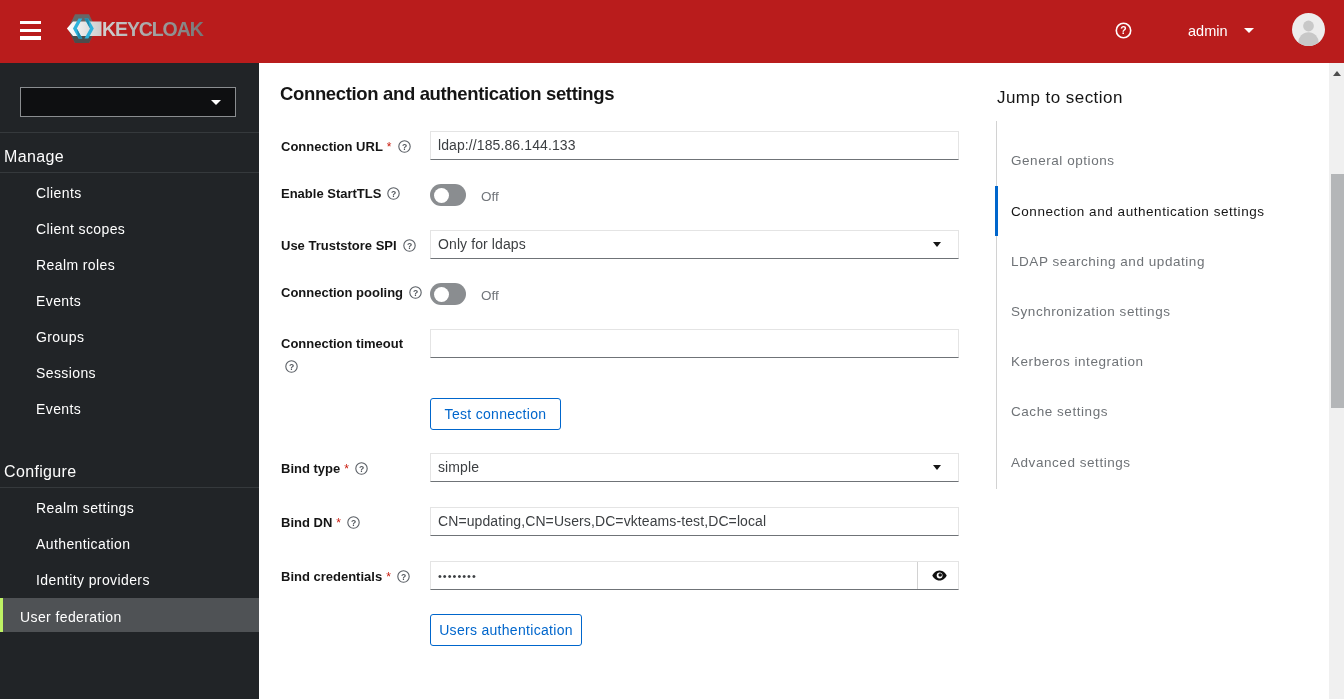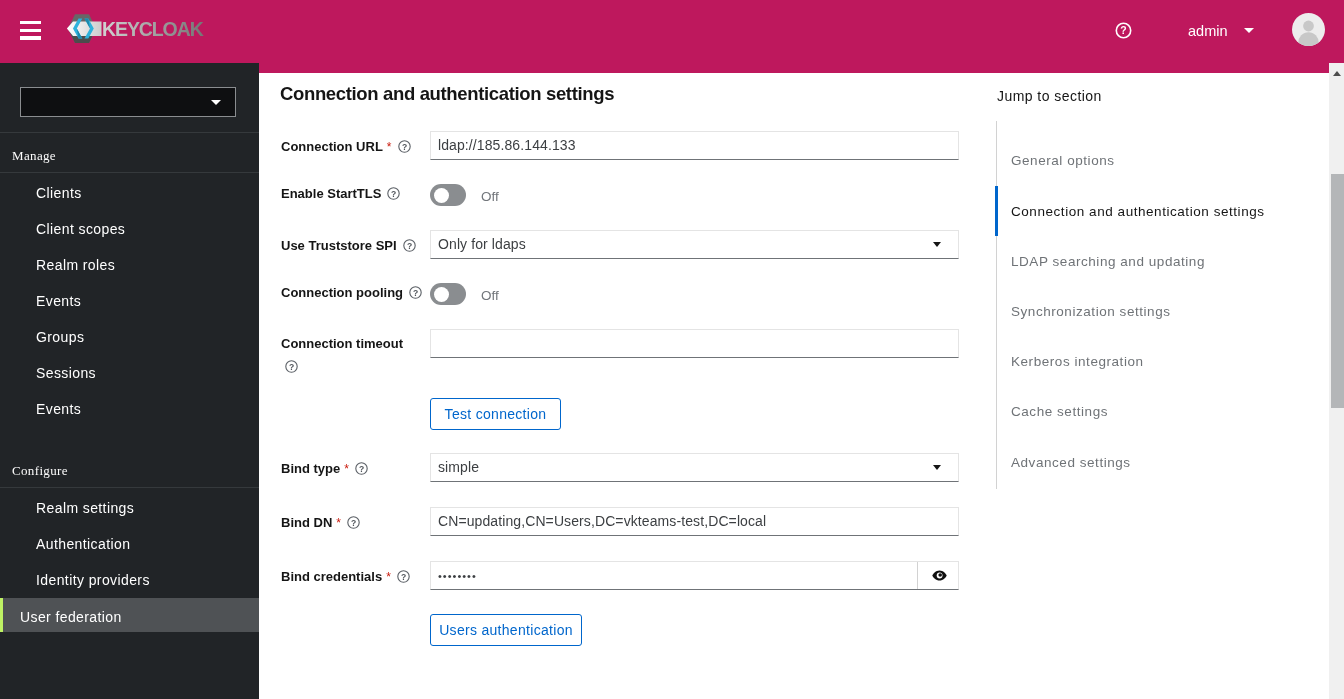--- a/index.html
+++ b/index.html
@@ -1,29 +1,29 @@
 <!DOCTYPE html>
 <html><head>
 <meta charset="utf-8">
 <style>
   * { margin:0; padding:0; box-sizing:border-box; }
   html,body { width:1344px; height:699px; overflow:hidden; background:#fff;
     font-family:"Liberation Sans", sans-serif; }
   .abs { position:absolute; }
   
-  #masthead { position:absolute; left:0; top:0; width:1344px; height:73px; background:#be185d; }
+  #masthead { position:absolute; left:0; top:0; width:1344px; height:63px; background:#b91c1c; }
   .hbar { position:absolute; left:20px; width:21px; height:3.2px; background:#fff; }
   
   #sidebar { position:absolute; left:0; top:63px; width:259px; height:636px; background:#212427; }
   #realmbox { position:absolute; left:20px; top:24px; width:216px; height:30px;
     background:#0e0f11; border:1px solid #8a8d90; }
   #realmbox .caret { position:absolute; right:14px; top:12px; width:0; height:0;
     border-left:5px solid transparent; border-right:5px solid transparent; border-top:5.5px solid #fff; }
   .sep { position:absolute; left:0; width:259px; height:1px; background:#35393c; }
-  .navgroup { position:absolute; left:12px; font-size:13px; color:#fdfdfd; letter-spacing:0.35px;font-family:Liberation Serif, serif; }
+  .navgroup { position:absolute; left:4px; font-size:16px; color:#fdfdfd; letter-spacing:0.35px; }
   .navitem { position:absolute; left:20px; font-size:14px; color:#fff; letter-spacing:0.4px;margin-left:16px; }
   #navsel { position:absolute; left:0; top:535px; width:259px; height:34px; background:#4f5255;
     border-left:3px solid #bef264; }
   #navsel span { position:absolute; left:17px; top:10.5px; font-size:14px; color:#fff; letter-spacing:0.4px; }
   
   #content { position:absolute; left:259px; top:63px; width:1085px; height:636px; background:#fff; }
   h1.title { position:absolute; left:280px; top:83px; font-size:18.5px; font-weight:700;
     letter-spacing:-0.35px; color:#151515; }
   .lbl { position:absolute; left:281px; font-size:13px; font-weight:700; color:#151515; white-space:nowrap; }
   .req { color:#c9190b; font-weight:400; margin-left:4px; font-size:12px; }
@@ -32,21 +32,21 @@
     border:1px solid #e4e4e4; border-bottom:1px solid #6f7377; font-size:14px; letter-spacing:0.1px; color:#3c3f42;
     padding:0 0 0 7px; line-height:27px; white-space:nowrap; }
   .selcaret { position:absolute; width:0; height:0; border-left:4.5px solid transparent;
     border-right:4.5px solid transparent; border-top:5px solid #151515; }
   .toggle { position:absolute; left:430px; width:36px; height:22px; background:#8a8d90; border-radius:11px; }
   .toggle .knob { position:absolute; left:4px; top:3.5px; width:15px; height:15px; background:#fff; border-radius:50%; }
   .offlbl { position:absolute; left:481px; font-size:13.5px; color:#72767b; }
   .btn { position:absolute; border:1px solid #0066cc; border-radius:3px; background:#fff;
     color:#0066cc; font-size:14px; letter-spacing:0.3px; text-align:center; }
   
-  #jump-title { position:absolute; left:997px; top:88px; font-size:14px; color:#151515; letter-spacing:0.45px; }
+  #jump-title { position:absolute; left:997px; top:88px; font-size:17px; color:#151515; letter-spacing:0.45px; }
   #jump-line { position:absolute; left:996px; top:121px; width:1px; height:368px; background:#d2d2d2; }
   #jump-cur { position:absolute; left:995px; top:186px; width:3px; height:50px; background:#0066cc; }
   .jitem { position:absolute; left:1011px; font-size:13.5px; color:#6f7377; letter-spacing:0.55px; white-space:nowrap; }
   .jitem.cur { color:#151515; }
   
   #sbtrack { position:absolute; left:1329px; top:63px; width:15px; height:636px; background:#f0f0f0; }
   #sbthumb { position:absolute; left:1331px; top:174px; width:13px; height:234px; background:#b4b6b8; }
   #sbup { position:absolute; left:4px; top:8px; width:0; height:0;
     border-left:4.5px solid transparent; border-right:4.5px solid transparent; border-bottom:5px solid #4d4d4d; }
 </style>

